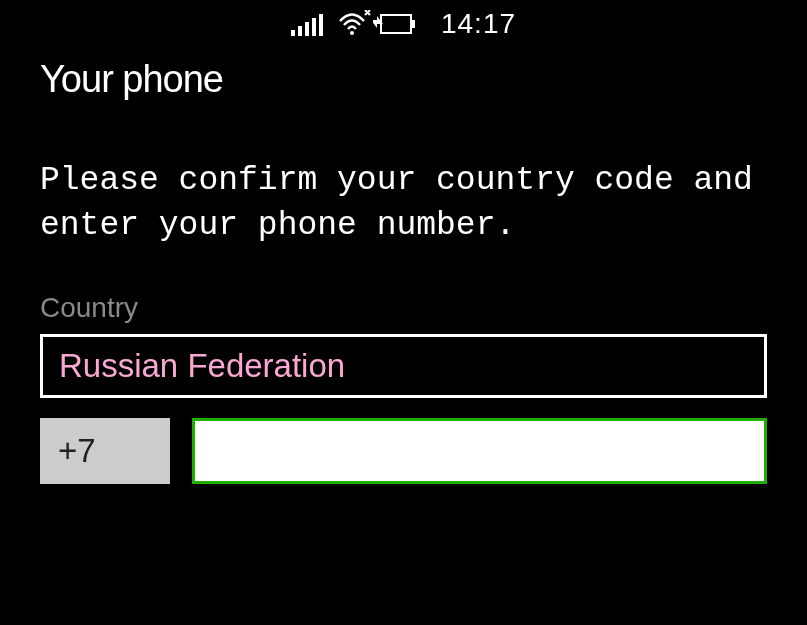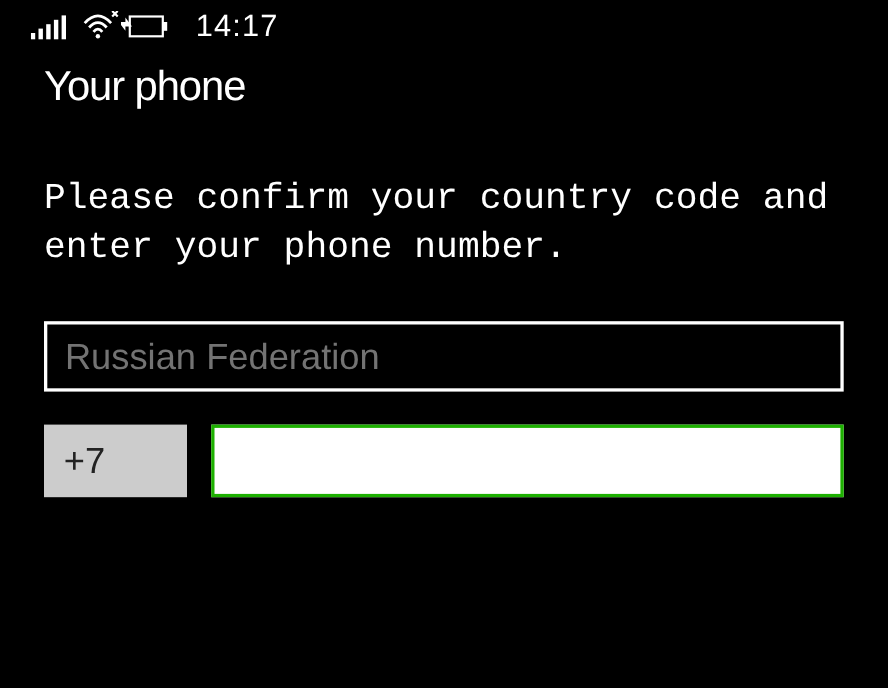--- a/index.html
+++ b/index.html
@@ -12,21 +12,21 @@
       height: 625px;
       background: #000;
       color: #fff;
       font-family: 'Segoe UI', 'Segoe WP', Arial, sans-serif;
       overflow: hidden;
       position: relative;
     }
     .status-bar {
       display: flex;
       align-items: center;
-      justify-content: flex-start;
+      justify-content: center;
       padding: 8px 28px 0 28px;
       height: 40px;
     }
     .status-left {
       display: flex;
       align-items: center;
       gap: 12px;
     }
     .status-right {
       display: flex;
@@ -65,23 +65,23 @@
       font-weight: 300;
       color: #8a8a8a;
       margin-bottom: 10px;
     }
     .country-select {
       border: 3px solid #fff;
       background: #000;
       padding: 10px 16px;
       font-size: 33px;
       font-weight: 300;
-      color: #737373;
+      color: #f9a8d4;
       width: 100%;
-      margin-bottom: 30px;
+      margin-bottom: 20px;
       cursor: pointer;
     }
     .phone-row {
       display: flex;
       gap: 22px;
       align-items: stretch;
     }
     .country-code {
       background: #ccc;
       color: #222;
@@ -137,19 +137,20 @@
     </span>
     <span class="clock">14:17</span>
   </div>
 </div>
 
 <div class="content">
   <h1 class="page-title">Your phone</h1>
 
   <p class="instruction">Please confirm your country code and enter your phone number.</p>
 
+  <div class="field-label">Country</div>
   <div class="country-select">Russian Federation</div>
 
   <div class="phone-row">
     <div class="country-code">+7</div>
     <input type="text" class="phone-input" value="" style="">
   </div>
 </div>
 
 </body></html>

